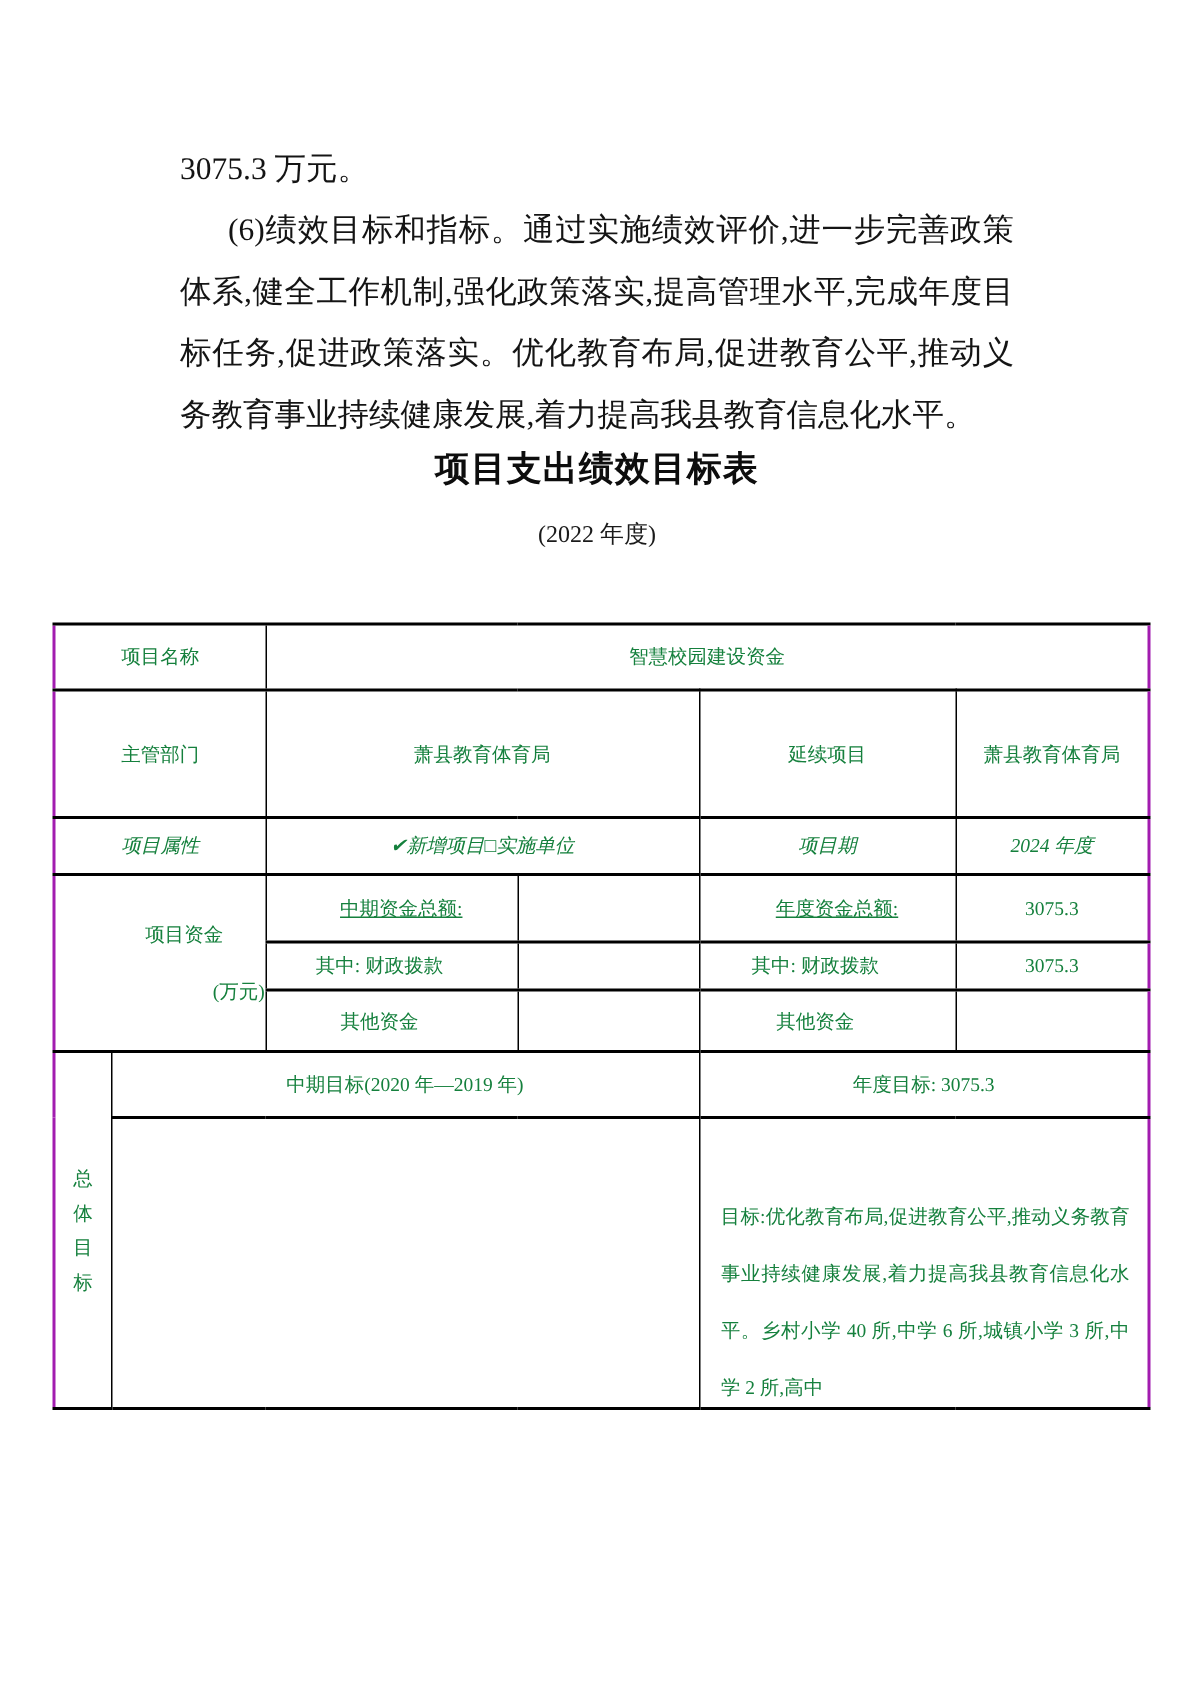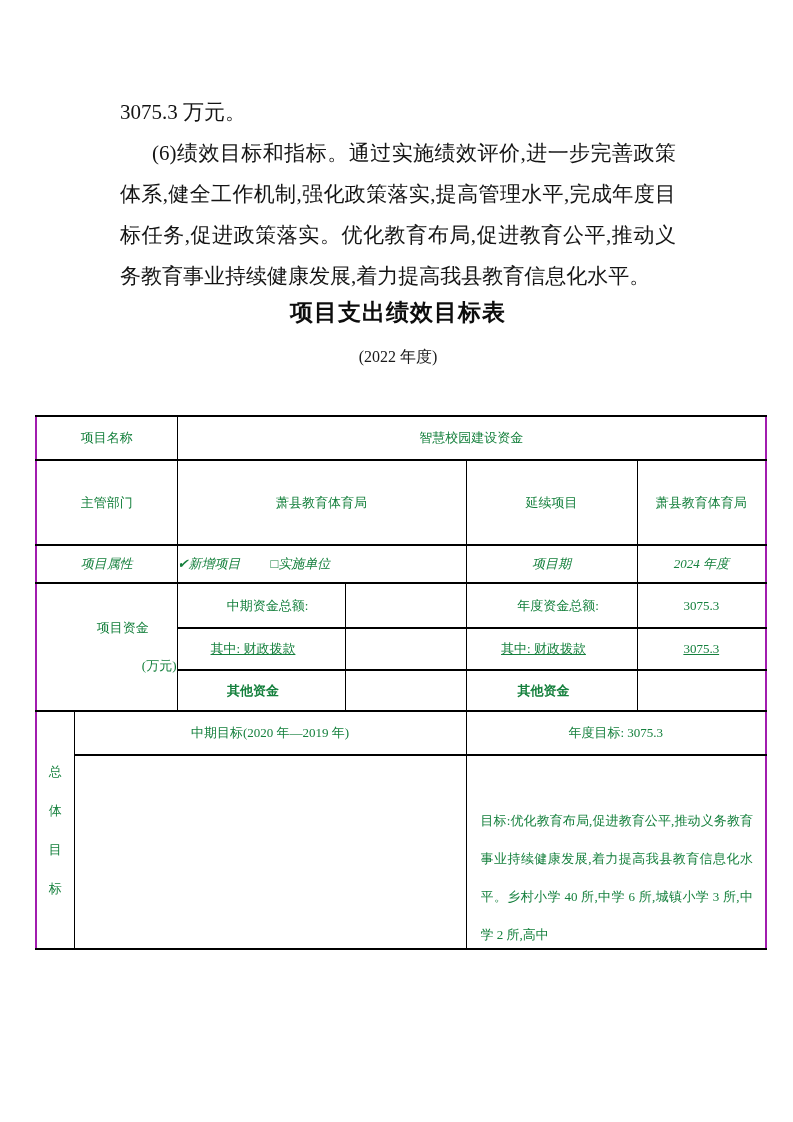--- a/index.html
+++ b/index.html
@@ -55,38 +55,38 @@
     border-top-width: 2px;
     border-bottom-width: 2px;
     text-align: center;
     vertical-align: middle;
     overflow: hidden;
   }
   tr.r1 { height: 44px; }
   tr.r2 { height: 85px; }
   tr.r3 { height: 38px; font-style: italic; }
   tr.r4 { height: 45px; }
-  tr.r5 { height: 42px; text-decoration: underline; }
-  tr.r6 { height: 41px; font-weight: bold; }
+  tr.r5 { height: 32px; }
+  tr.r6 { height: 41px; }
   tr.r7 { height: 44px; }
   tr.r8 { height: 194px; }
 
-  td.al { text-align: left;  padding-left: 13px; }
+  td.al { text-align: left;  padding-left: 13px; text-decoration: underline; }
   td.ar { text-align: right; padding-right: 16px; }
   .wrap2 { line-height: 42px; padding: 0 6px; }
 
   .funds-label div { line-height: 22px; padding-left: 32px; }
   .funds-label div + div { margin-top: 16px; text-align: right; }
 
-  .attr-line { display: flex; justify-content: flex-start; align-items: center; gap: 30px; }
+  .attr-line { display: flex; justify-content: center; align-items: center; }
 
   .vlabel {
     width: 1.2em;
     margin: 0 auto;
-    line-height: 39px;
+    line-height: 23px;
     word-break: break-all;
     text-align: center;
   }
   td.goal-cell { vertical-align: top; padding: 0 12px 0 14px; }
   .goal-text {
     margin-top: 46px;
     height: 146px;
     overflow: hidden;
     line-height: 38px;
     text-align: justify;

